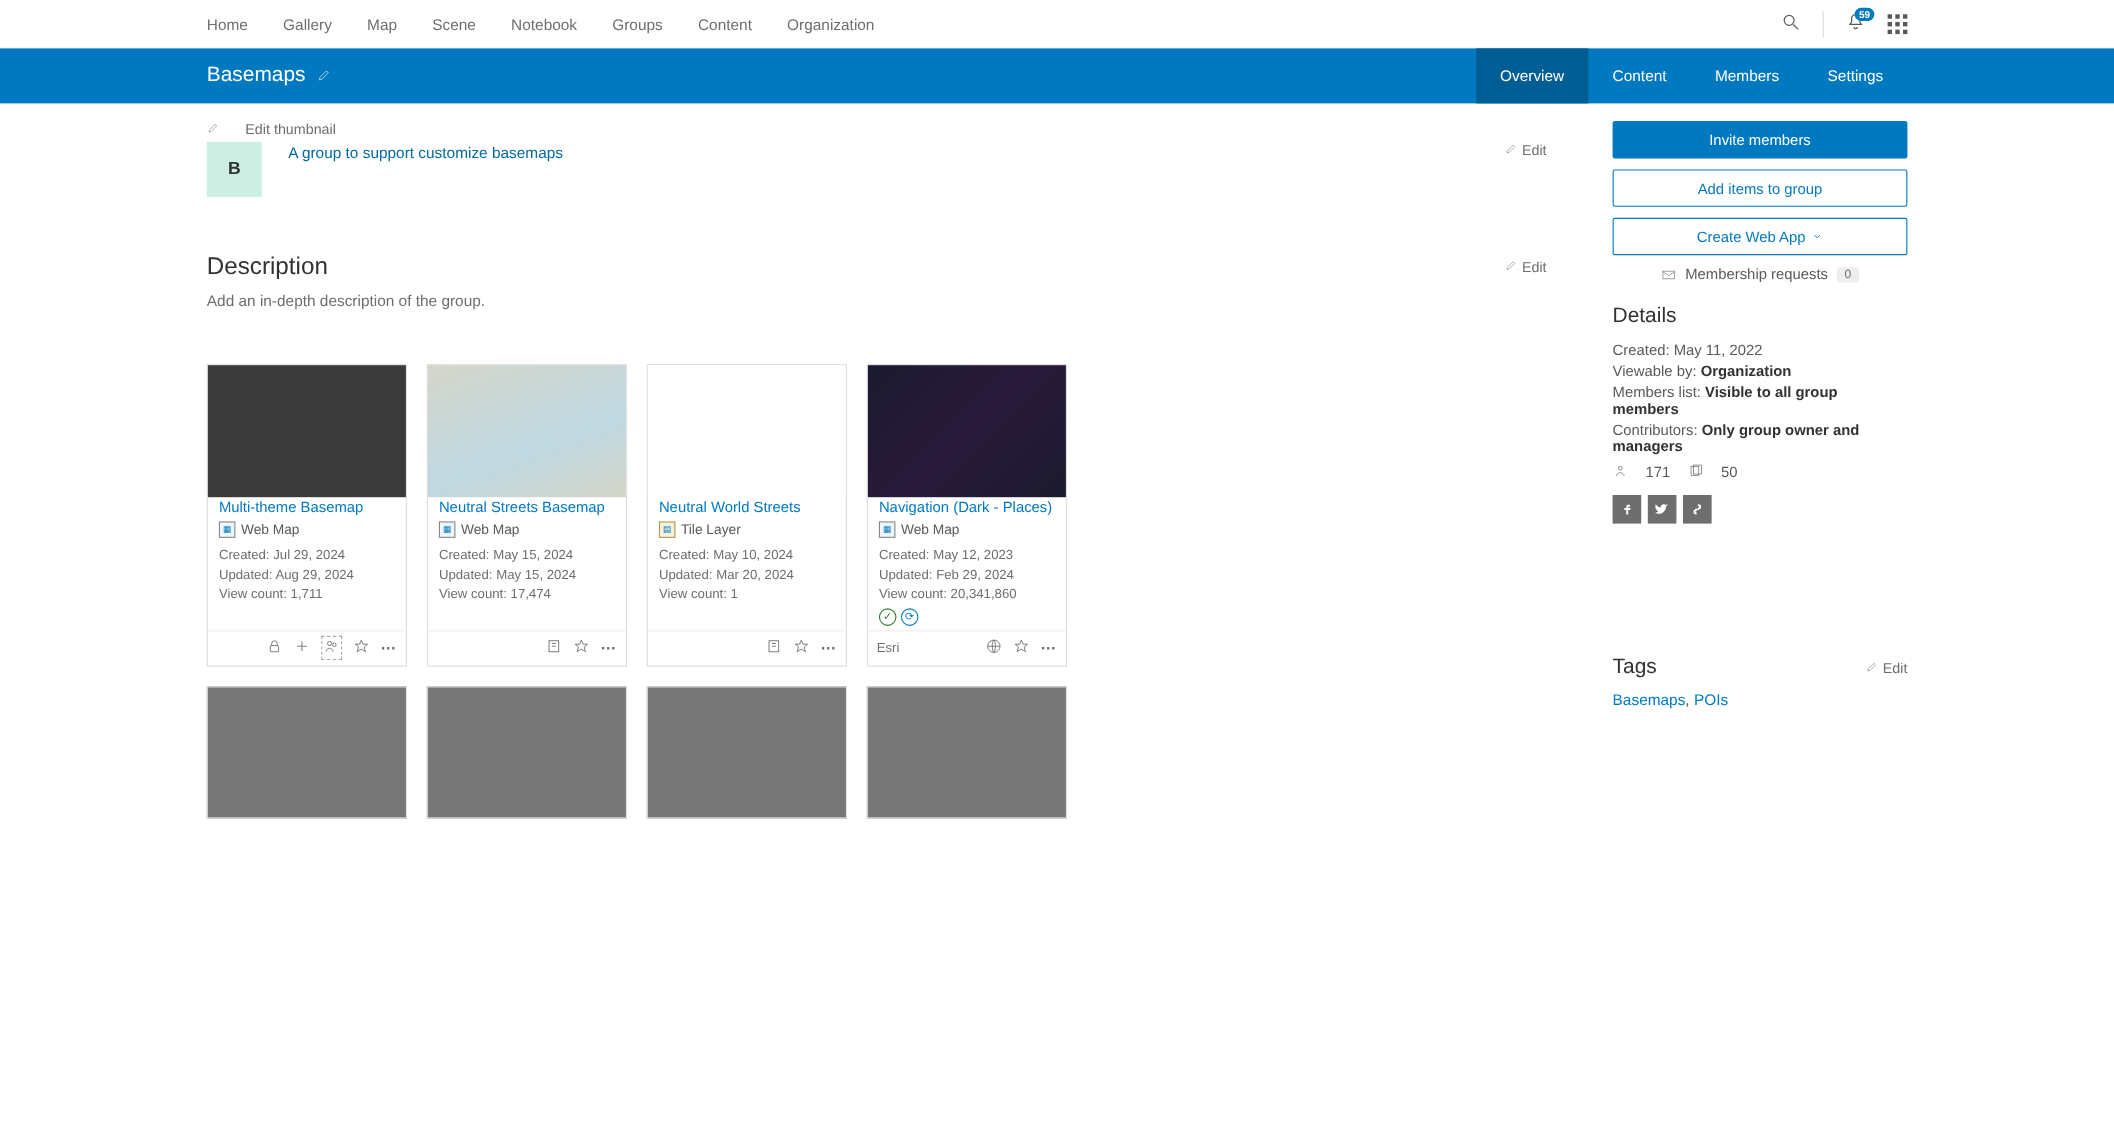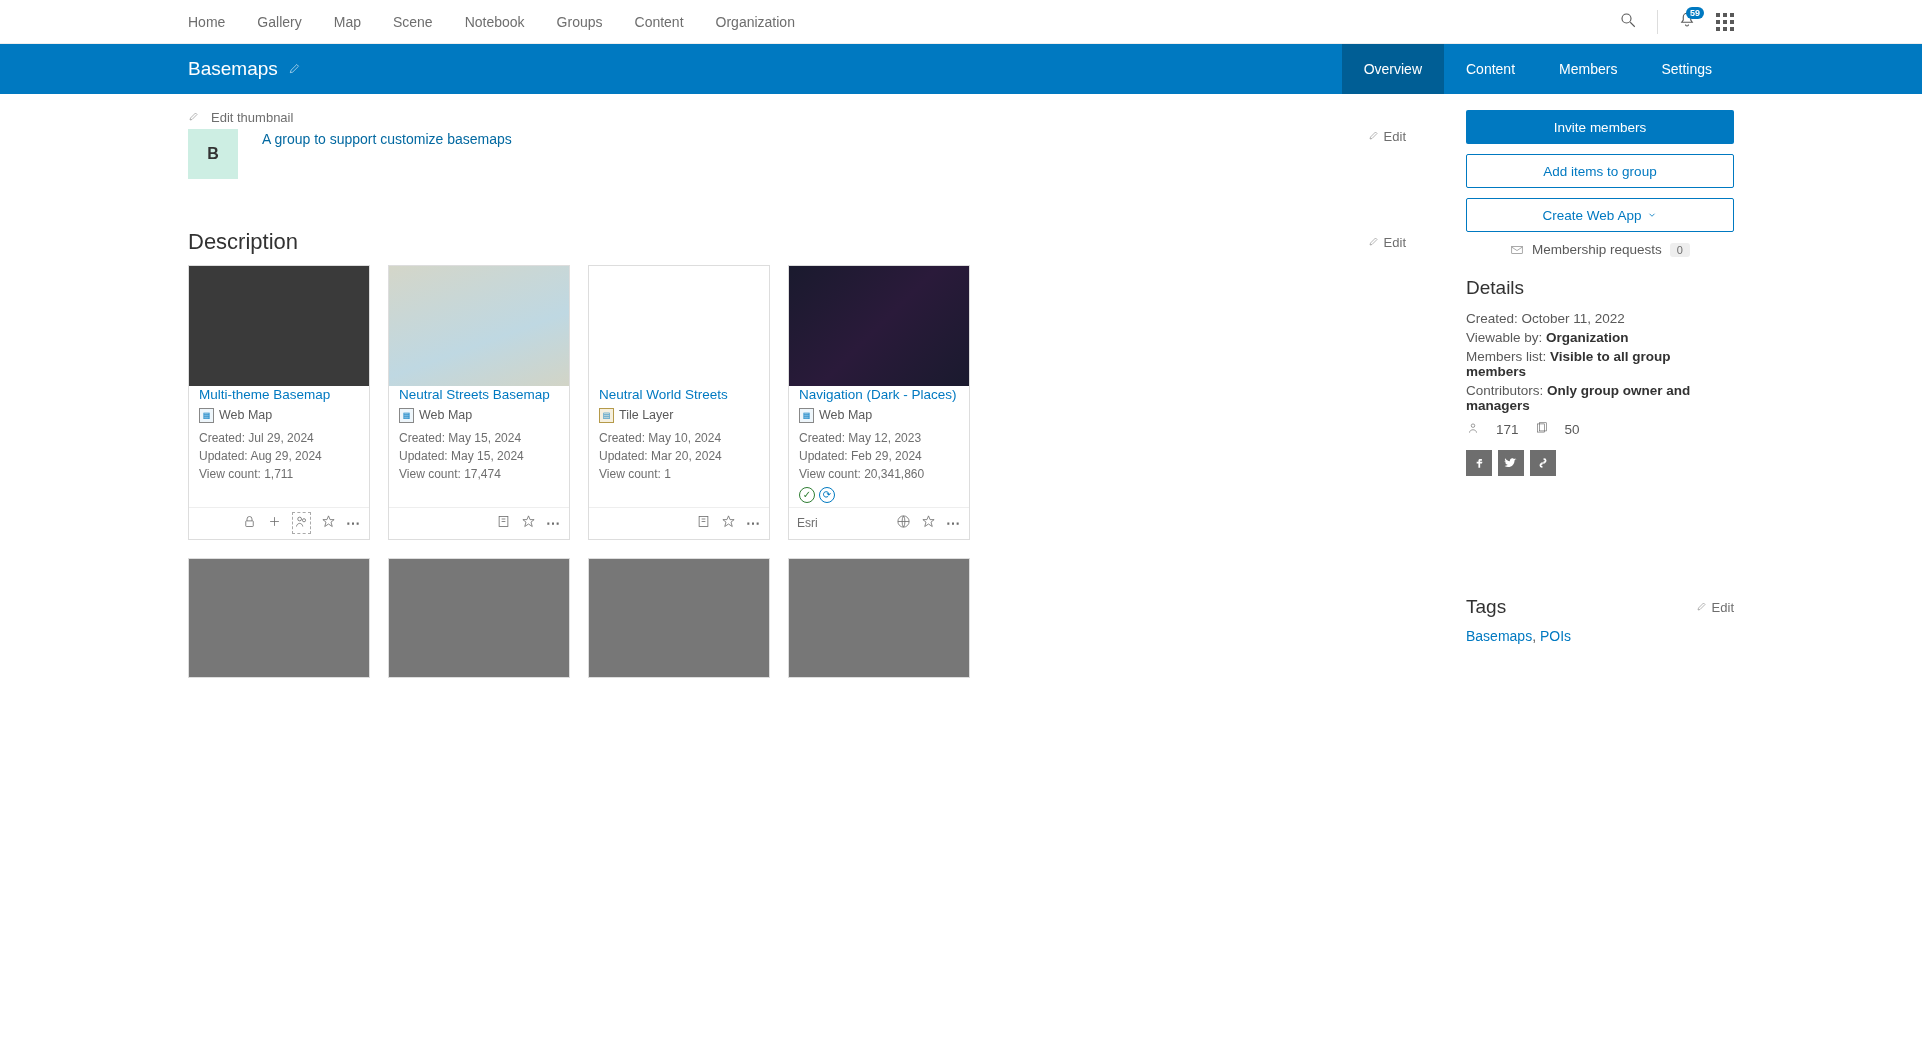--- a/index.html
+++ b/index.html
@@ -21,21 +21,21 @@
   .bluebar-title { font-size:19px; font-weight:400; }
   .edit-pencil svg { width:14px; height:14px; stroke:#fff; fill:none; }
   .bluebar-tabs { display:flex; height:100%; }
   .bluebar-tab { display:flex; align-items:center; padding:0 22px; color:#fff; font-size:14px; height:100%; }
   .bluebar-tab.active { background:#005e95; }
 
   .page { display:flex; padding:16px 188px 40px; gap:60px; }
   .main { flex:1; }
   .side { width:268px; flex-shrink:0; }
 
-  .edit-thumb-row { display:flex; align-items:center; gap:11px; color:#6e6e6e; font-size:13px; margin-bottom:4px;}
+  .edit-thumb-row { display:flex; align-items:center; gap:23px; color:#6e6e6e; font-size:13px; margin-bottom:4px;}
   .pencil-sm svg { width:12px; height:12px; stroke:#6e6e6e; fill:none;}
   .thumb-row { display:flex; align-items:flex-start; gap:24px; margin-bottom:50px; position:relative;}
   .thumb-box { width:50px; height:50px; background:#cdeee3; display:flex; align-items:center; justify-content:center; font-weight:600; font-size:16px; color:#333; }
   .group-summary { color:#0369a1; font-size:14px; padding-top:2px; }
   .edit-right { position:absolute; right:0; top:0; display:flex; align-items:center; gap:4px; color:#6e6e6e; font-size:13px;}
 
   .section-head { display:flex; justify-content:space-between; align-items:center; margin-bottom:10px; }
   .section-title { font-size:22px; font-weight:400; color:#323232; }
   .desc-text { color:#6e6e6e; font-size:14px; margin-bottom:50px; }
 
@@ -180,20 +180,21 @@
 
     <div class="section-head">
       <div class="section-title">Description</div>
       <div class="edit-right" style="position:static;">
         <span class="pencil-sm"><svg viewBox="0 0 24 24">
               <path d="M4 20l4-1 10-10-3-3L5 16l-1 4z"></path>
             </svg></span>
         <span>Edit</span>
       </div>
     </div>
+    <div class="desc-text">Add an in-depth description of the group.</div>
 
 
     <div class="card-grid">
 
       <div class="card">
         <div class="card-thumb t-dark"></div>
         <div class="card-body">
           <div class="card-title">Multi-theme Basemap</div>
           <div class="card-type-row">
               <span class="type-icon">▦</span>
@@ -328,21 +329,21 @@
     <div class="membership-req">
       <svg width="14" height="14" viewBox="0 0 24 24">
           <rect x="3" y="6" width="18" height="12" fill="none" stroke="#6e6e6e"></rect>
           <path d="M3 7l9 6 9-6" fill="none" stroke="#6e6e6e"></path>
         </svg>
       <span>Membership requests</span>
       <span class="req-count">0</span>
     </div>
 
     <div class="side-h">Details</div>
-    <div class="detail-line"><span>Created: </span><span>October 11, 2022</span></div>
+    <div class="detail-line"><span>Created: </span><span>May 11, 2022</span></div>
     <div class="detail-line"><span>Viewable by: </span><b>Organization</b></div>
     <div class="detail-line"><span>Members list: </span><b>Visible to all group members</b></div>
     <div class="detail-line"><span>Contributors: </span><b>Only group owner and managers</b></div>
     <div class="count-row">
       <span class="ic"><svg viewBox="0 0 24 24">
             <circle cx="12" cy="8" r="3"></circle>
             <path d="M6 20c0-3 3-5 6-5s6 2 6 5"></path>
           </svg></span>
       <span>171</span>
       <span class="ic"><svg viewBox="0 0 24 24">

